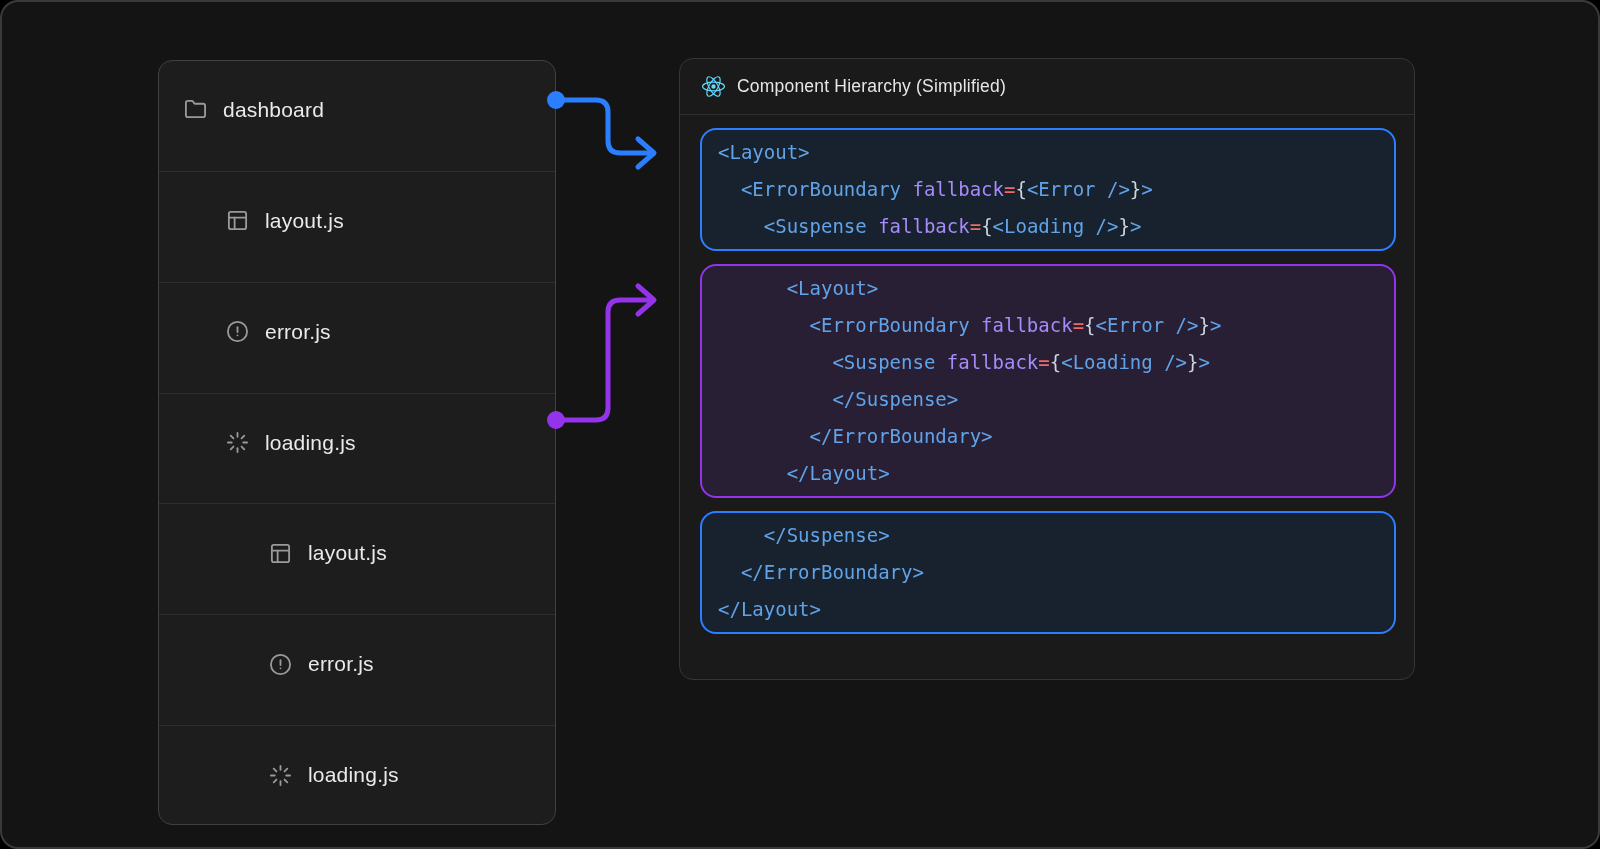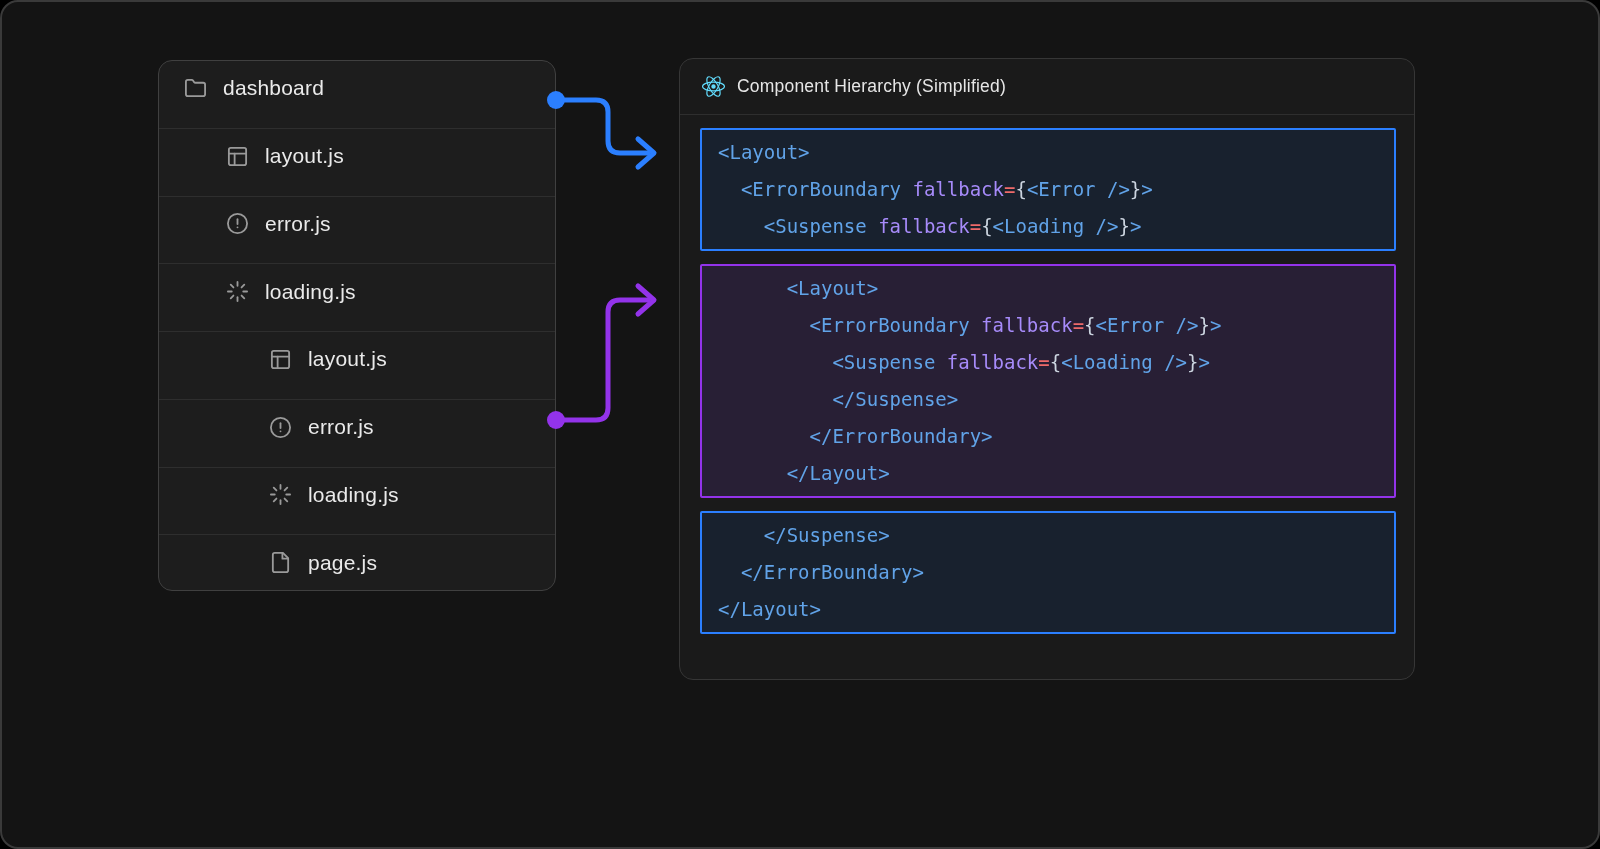--- a/index.html
+++ b/index.html
@@ -23,21 +23,21 @@
     --icon-gray:#9a9a9a;
   }
   *{margin:0;padding:0;box-sizing:border-box;}
   html,body{background:#000;}
   .canvas{position:relative;width:1600px;height:849px;background:#000;
     font-family:"Liberation Sans",sans-serif;overflow:hidden;}
   .card{position:absolute;inset:0;background:var(--card-bg);
     border:2px solid var(--card-border);border-radius:18px;}
 
   
-  .tree-panel{position:absolute;left:158px;top:60px;width:398px;height:531px;
+  .tree-panel{position:absolute;left:158px;top:60px;width:398px;height:765px;
     background:var(--tree-bg);border:1px solid var(--tree-border);
     border-radius:14px;display:flex;flex-direction:column;overflow:hidden;}
   .tree-row{flex:1;display:flex;align-items:center;gap:16px;
     color:var(--text-primary);font-size:21px;letter-spacing:.2px;cursor:default;}
   .tree-row + .tree-row{border-top:1px solid var(--divider);margin-top:12px;}
   .tree-row.indent-0{padding-left:25px;}
   .tree-row.indent-1{padding-left:67px;}
   .tree-row.indent-2{padding-left:110px;}
   .tree-icon{width:23px;height:23px;display:inline-flex;color:var(--icon-gray);flex:0 0 auto;}
   .tree-icon svg{width:100%;height:100%;}
@@ -47,21 +47,21 @@
   .hier-panel{position:absolute;left:679px;top:58px;width:736px;height:622px;
     background:var(--panel-bg);border:1px solid var(--panel-border);
     border-radius:14px;display:flex;flex-direction:column;overflow:hidden;}
   .hier-header{height:56px;flex:0 0 auto;display:flex;align-items:center;gap:11px;
     padding:0 21px;border-bottom:1px solid var(--divider);}
   .react-icon{width:25px;height:25px;display:inline-flex;color:var(--react-cyan);}
   .react-icon svg{width:100%;height:100%;}
   .hier-title{color:#e6e6e6;font-size:17.5px;font-weight:400;letter-spacing:.2px;}
   .code-blocks{flex:1;padding:13px 18px 13px 20px;display:flex;
     flex-direction:column;gap:13px;}
-  .code-block{border-radius:2px;border:2px solid;padding:4px 16px;}
+  .code-block{border-radius:16px;border:2px solid;padding:4px 16px;}
   .code-block.blue{border-color:var(--arrow-blue);background:var(--blue-box-bg);}
   .code-block.purple{border-color:var(--arrow-purple);background:var(--purple-box-bg);}
   .code-line{font-family:"DejaVu Sans Mono","Liberation Mono",monospace;
     font-size:19px;line-height:37px;white-space:pre;}
   .tok-tag{color:var(--code-tag);}
   .tok-attr{color:var(--code-attr);}
   .tok-eq{color:var(--code-eq);}
   .tok-brace{color:var(--code-brace);}
 
   
@@ -144,29 +144,20 @@
             <path d="M12 18v4"></path>
             <path d="M4.93 4.93l2.83 2.83"></path>
             <path d="M16.24 16.24l2.83 2.83"></path>
             <path d="M2 12h4"></path>
             <path d="M18 12h4"></path>
             <path d="M4.93 19.07l2.83-2.83"></path>
             <path d="M16.24 7.76l2.83-2.83"></path>
           </svg>
         </span>
         <span class="tree-label">loading.js</span>
-      </div>
-      <div class="tree-row indent-2">
-        <span class="tree-icon">
-          <svg fill="none" stroke="currentColor" stroke-width="1.9" stroke-linecap="round" stroke-linejoin="round" viewBox="0 0 24 24">
-            <path d="M14.5 2H6a2 2 0 0 0-2 2v16a2 2 0 0 0 2 2h12a2 2 0 0 0 2-2V7.5L14.5 2z"></path>
-            <path d="M14 2v6h6"></path>
-          </svg>
-        </span>
-        <span class="tree-label">page.js</span>
       </div>
     </div>
 
   <div class="hier-panel">
     <div class="hier-header">
       <span class="react-icon">
           <svg viewBox="0 0 24 24" fill="none" stroke="currentColor" stroke-width="1.1">
             <circle cx="12" cy="12" r="2.1" fill="currentColor" stroke="none"></circle>
             <ellipse cx="12" cy="12" rx="10.5" ry="4.2"></ellipse>
             <ellipse cx="12" cy="12" rx="10.5" ry="4.2" transform="rotate(60 12 12)"></ellipse>

